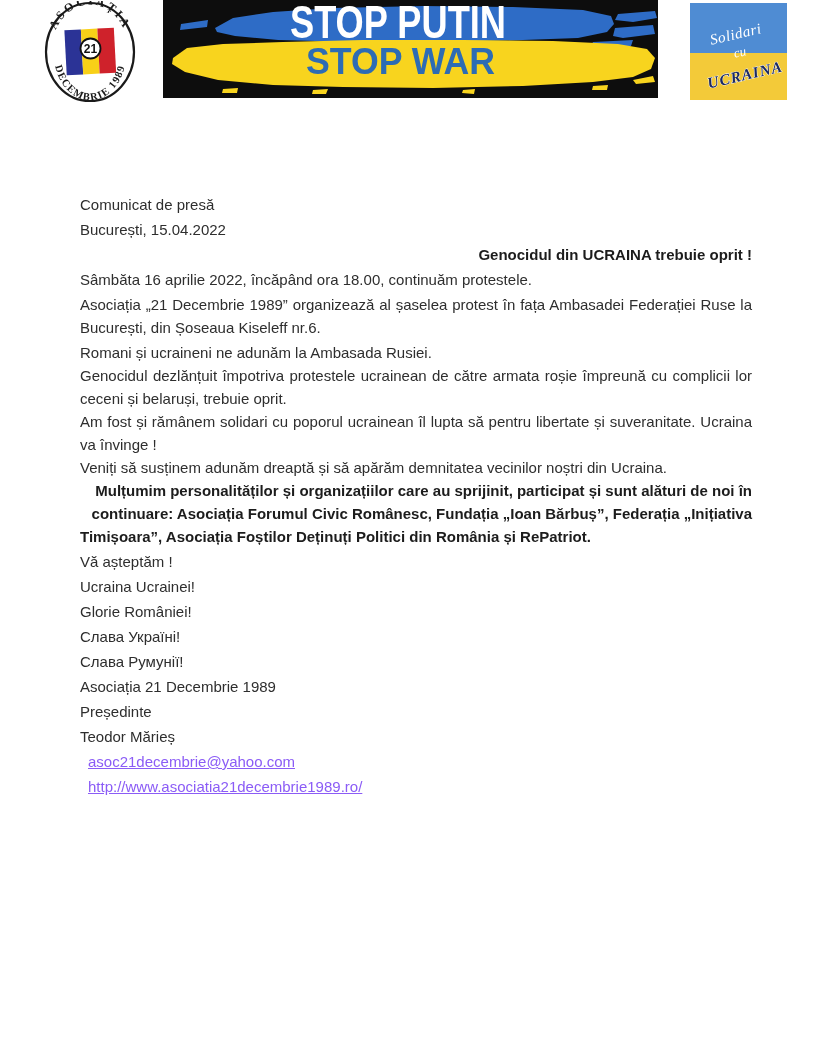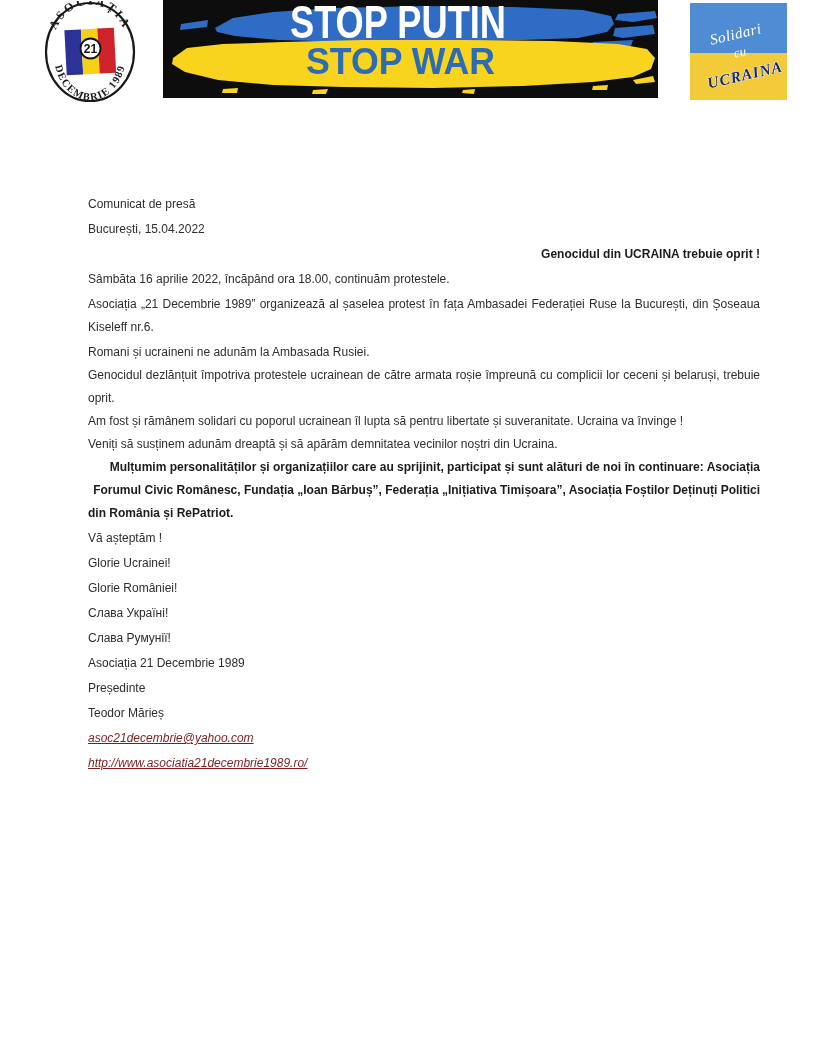--- a/index.html
+++ b/index.html
@@ -1,29 +1,29 @@
 <!DOCTYPE html>
 <html><head>
 <meta charset="utf-8">
 <style>
   html,body{margin:0;padding:0;background:#fff;}
   .page{position:relative;width:816px;height:1056px;background:#ffffff;overflow:hidden;
         font-family:"Liberation Sans","DejaVu Sans",sans-serif;}
   .logo-wrap{position:absolute;left:44px;top:1px;}
   .banner-wrap{position:absolute;left:163px;top:0;}
   .badge-wrap{position:absolute;left:690px;top:3px;}
-  .content{position:absolute;left:88px;top:193px;width:672px;
-           font-size:12px;line-height:23px;color:#2e2e2e;}
+  .content{position:absolute;left:80px;top:193px;width:672px;
+           font-size:15px;line-height:23px;color:#2e2e2e;}
   .content p{margin:0 0 2px 0;}
   .content p.flow{margin-bottom:0;}
   .j{text-align:justify;text-align-last:left;}
   .b{font-weight:bold;color:#1c1c1c;text-align:right;}
   .mt15{margin-top:15px}.mt17{margin-top:17px}.mt18{margin-top:18px}
   .mt20{margin-top:20px}.mt22{margin-top:22px}.mt23{margin-top:23px}
-  .lnk{color:#7f1d1d;font-style:italic;text-decoration:underline;cursor:pointer;}
+  .lnk{color:#8b5cf6;text-decoration:underline;cursor:pointer;margin-left:8px;}
   .seal-arc{font-family:"Liberation Serif","DejaVu Serif",serif;font-weight:bold;fill:#1a1a1a;}
   .banner-txt{font-family:"Liberation Sans","DejaVu Sans",sans-serif;font-weight:bold;}
   .badge-script{font-family:"Liberation Serif","DejaVu Serif",serif;font-style:italic;}
 </style>
 </head>
 <body>
 
 <div class="page">
 
   <div class="logo-wrap">
@@ -95,21 +95,21 @@
     <p class="j mt20">Asociația „21 Decembrie 1989” organizează al șaselea protest în fața Ambasadei Federației Ruse la București, din Șoseaua Kiseleff nr.6.</p>
     <p class="flow">Romani și ucraineni ne adunăm la Ambasada Rusiei.</p>
     <p class="j flow">Genocidul dezlănțuit împotriva protestele ucrainean de către armata roșie împreună cu complicii lor ceceni și belaruși, trebuie oprit.</p>
     <p class="j flow">Am fost și rămânem solidari cu poporul ucrainean îl lupta să pentru libertate și suveranitate. Ucraina va învinge !</p>
     <p class="flow">Veniți să susținem adunăm dreaptă și să apărăm demnitatea vecinilor noștri din Ucraina.</p>
 
     <p class="b j mt15">Mulțumim personalităților și organizațiilor care au sprijinit, participat și sunt alături de noi în continuare: Asociația Forumul Civic Românesc, Fundația „Ioan Bărbuș”, Federația „Inițiativa Timișoara”, Asociația Foștilor Deținuți Politici din România și RePatriot.</p>
 
     <p class="mt18">Vă așteptăm !</p>
 
-    <p class="mt17">Glorie Ucrainei!</p>
+    <p class="mt17">Ucraina Ucrainei!</p>
     <p>Glorie României!</p>
 
     <p class="mt23">Слава Україні!</p>
     <p>Слава Румунії!</p>
 
     <p class="mt18">Asociația 21 Decembrie 1989</p>
     <p>Președinte</p>
     <p>Teodor Mărieș</p>
 
     <p class="mt17"><a class="lnk">asoc21decembrie@yahoo.com</a></p>

